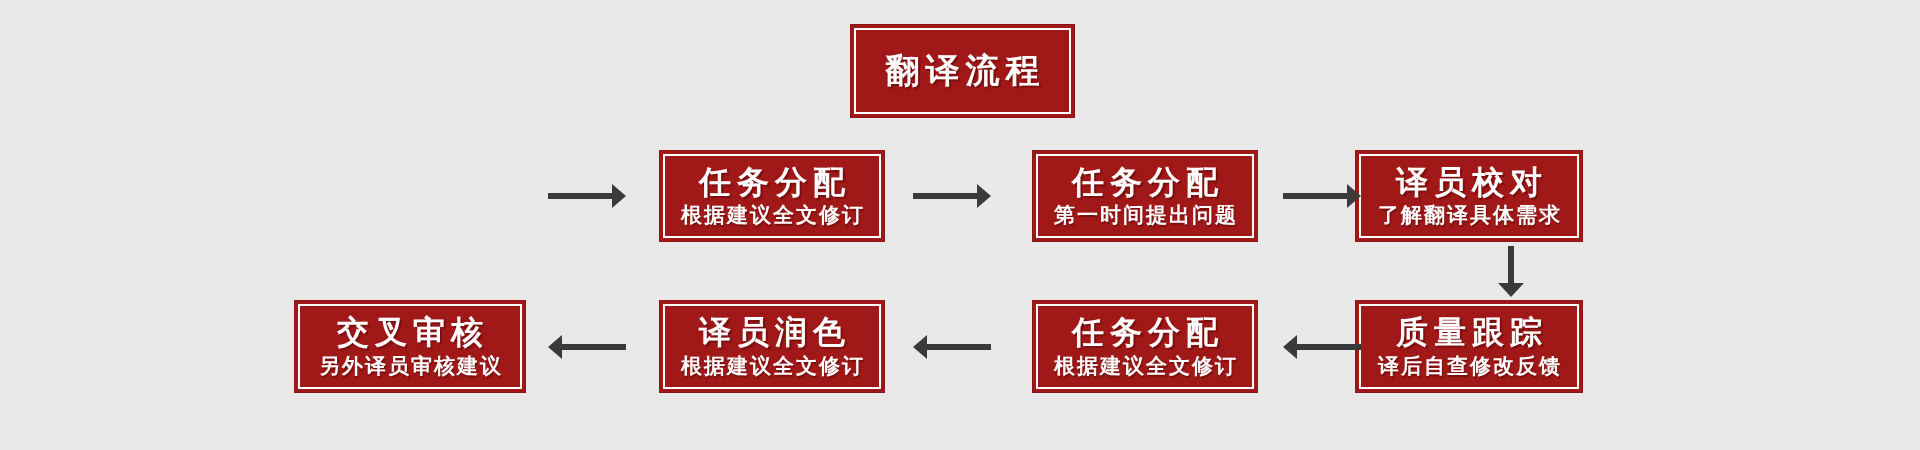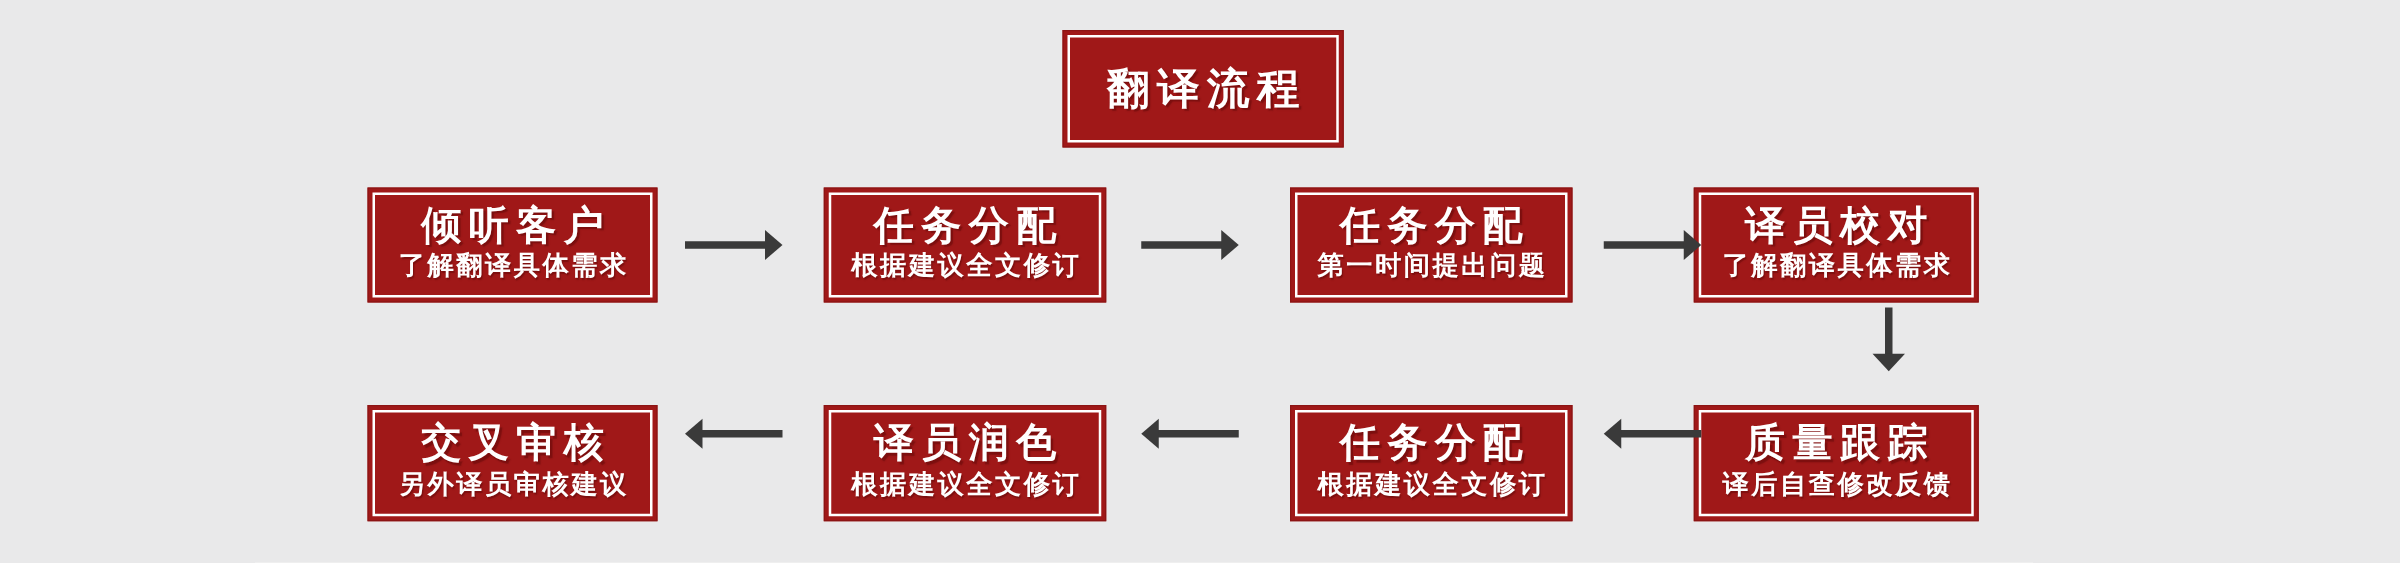--- a/index.html
+++ b/index.html
@@ -2,21 +2,21 @@
 <html style="--bg-color: #E9E9EA; --box-color: #A01818; --box-edge-color: #8C1414; --inner-border-color: #FFFFFF; --arrow-color: #3A3A3A;"><head>
 <meta charset="utf-8">
 <style>
   html, body { margin:0; padding:0; }
   .canvas {
     position:relative;
     width:1920px;
     height:450px;
     background:var(--bg-color, #E9E9EA);
     overflow:hidden;
-    font-family:Liberation Mono, monospace;
+    font-family:Liberation Sans, sans-serif;
   }
 
   
   .pbox {
     position:absolute;
     background:var(--box-color, #A01818);
     border:1px solid var(--box-edge-color, #8C1414);
     box-sizing:border-box;
   }
   .inner {
@@ -32,21 +32,21 @@
 
   .title-box { left:850px; top:24px; width:225px; height:94px; }
   .title-text {
     color:#fff; font-weight:bold; font-size:34px;
     letter-spacing:6px; margin-right:-6px;
     white-space:nowrap;
     text-shadow:2px 2px 1px rgba(70,0,0,0.40);
   }
 
   .r1 { top:150px; height:92px; }
-  .r2 { top:300px; height:93px;margin-top:24px; }
+  .r2 { top:300px; height:93px; }
   .c1 { left:294px; width:232px; }
   .c2 { left:659px; width:226px; }
   .c3 { left:1032px; width:226px; }
   .c4 { left:1355px; width:228px; }
 
   .step-title {
     color:#fff; font-weight:bold; font-size:32px; line-height:1.1;
     letter-spacing:6px; margin-right:-6px; white-space:nowrap;
     text-shadow:2px 2px 1px rgba(70,0,0,0.40);
   }
@@ -98,26 +98,20 @@
 <body>
 
 <div class="canvas">
 
   <div class="pbox title-box">
     <div class="inner">
       <span class="title-text">翻译流程</span>
     </div>
   </div>
 
-  <div class="pbox r1 c1">
-    <div class="inner">
-      <div class="step-title">倾听客户</div>
-      <div class="step-sub">了解翻译具体需求</div>
-    </div>
-  </div>
   <div class="pbox r1 c2">
     <div class="inner">
       <div class="step-title">任务分配</div>
       <div class="step-sub">根据建议全文修订</div>
     </div>
   </div>
   <div class="pbox r1 c3">
     <div class="inner">
       <div class="step-title">任务分配</div>
       <div class="step-sub">第一时间提出问题</div>

